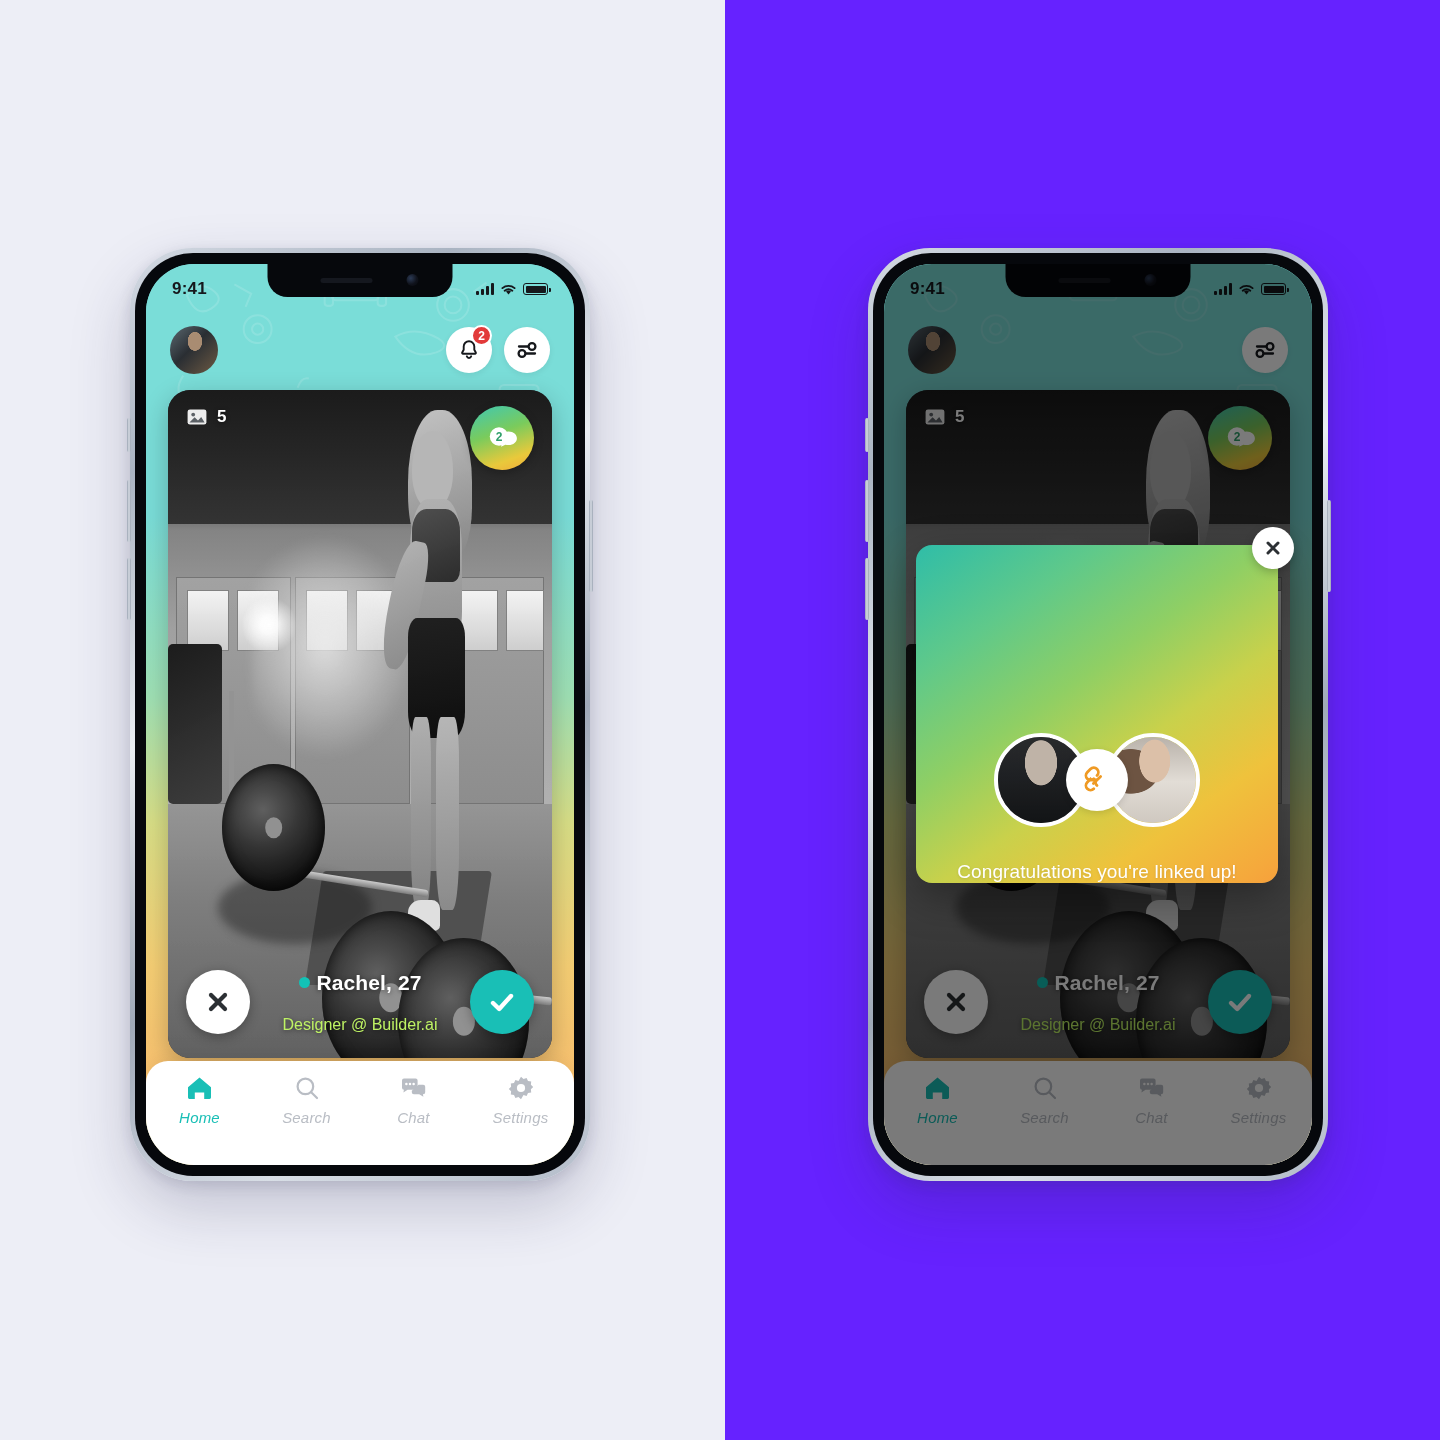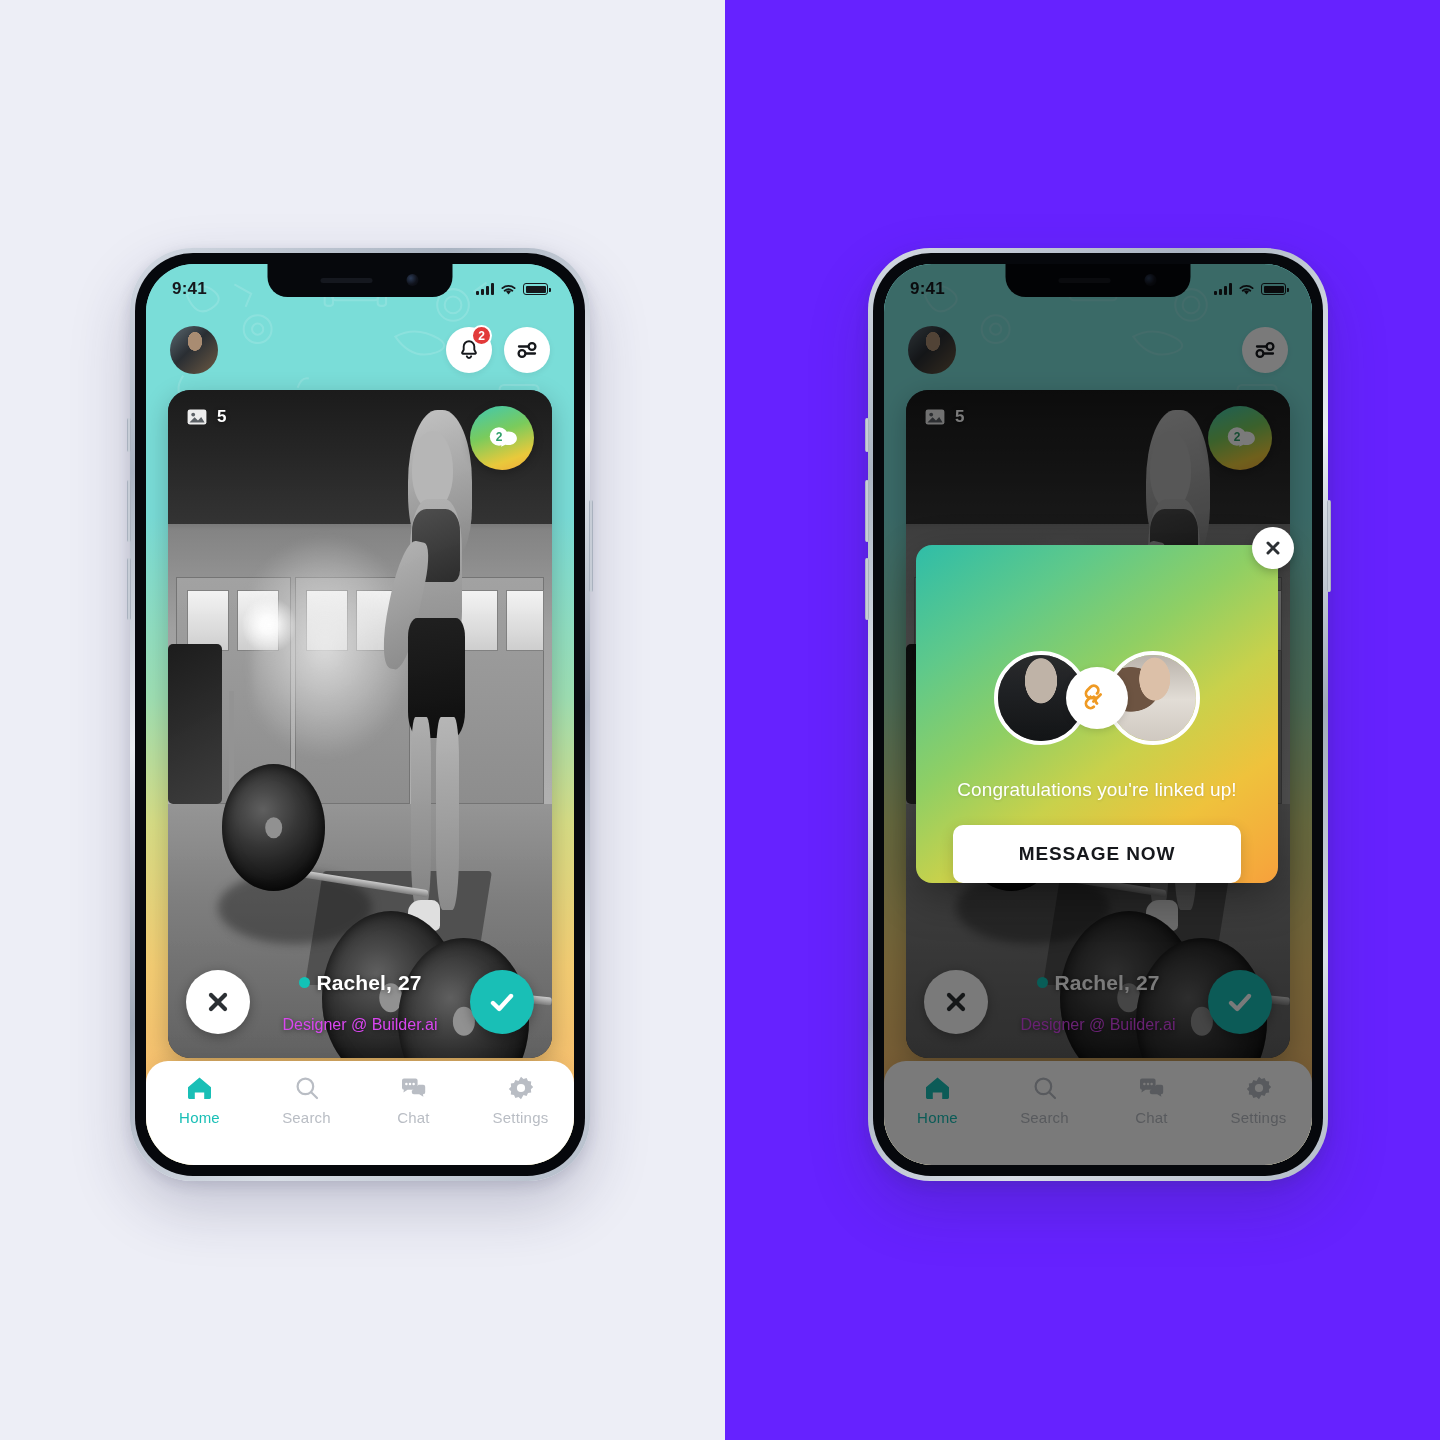--- a/index.html
+++ b/index.html
@@ -172,38 +172,38 @@
   .btn-like { background: #19BFB6; }
   .profile-meta { text-align: center; flex: 1; padding: 0 6px; }
   .profile-name {
     color: #fff; font-size: 21px; font-weight: 700;
     letter-spacing: .1px; display: flex; align-items: center;
     justify-content: center; gap: 7px;
     text-shadow: 0 1px 5px rgba(0,0,0,.55);
   }
   .online-dot { width: 11px; height: 11px; border-radius: 50%; background: #12C2B6; flex-shrink:0; }
   .profile-role {
-    color: #d946ef; font-size: 16px; font-weight: 400; margin-top: 21px;
+    color: #bef264; font-size: 16px; font-weight: 400; margin-top: 21px;
     text-shadow: 0 1px 5px rgba(0,0,0,.55);
   }
 
   
   .tabbar {
     position: absolute; left: 0; right: 0; bottom: 0; z-index: 30;
     height: 104px;
     background: #FFFFFF;
     border-top-left-radius: 22px; border-top-right-radius: 22px;
     display: flex; align-items: flex-start; padding-top: 14px;
     box-shadow: 0 -3px 14px rgba(0,0,0,.05);
   }
   .tab {
     flex: 1; display: flex; flex-direction: column;
     align-items: center; gap: 8px; cursor: pointer;
   }
-  .tab-label { font-size: 15px; font-weight: 500; color: #B9BDC4; letter-spacing: .2px; }
+  .tab-label { font-size: 15px; font-weight: 500; color: #B9BDC4; letter-spacing: .2px; font-style: italic; }
   .tab.active .tab-label { color: #19BFB6; }
   .tab-ico { height: 26px; display: flex; align-items: center; }
 
   
   .dim-overlay {
     position: absolute; inset: 0; z-index: 50;
     background: rgba(0,0,0,.52);
     pointer-events: none;
   }
 
@@ -770,18 +770,17 @@
               </g>
             </svg>
           </div>
           <div class="m-avatar right">
             <div class="ph-woman"></div>
           </div>
         </div>
 
         <div class="match-text">Congratulations you're linked up!</div>
 
-        <button class="btn-message">MESSAGE NOW</button>
       </div>
 
     </div>
   </div>
 </div>
 
 </body></html>

